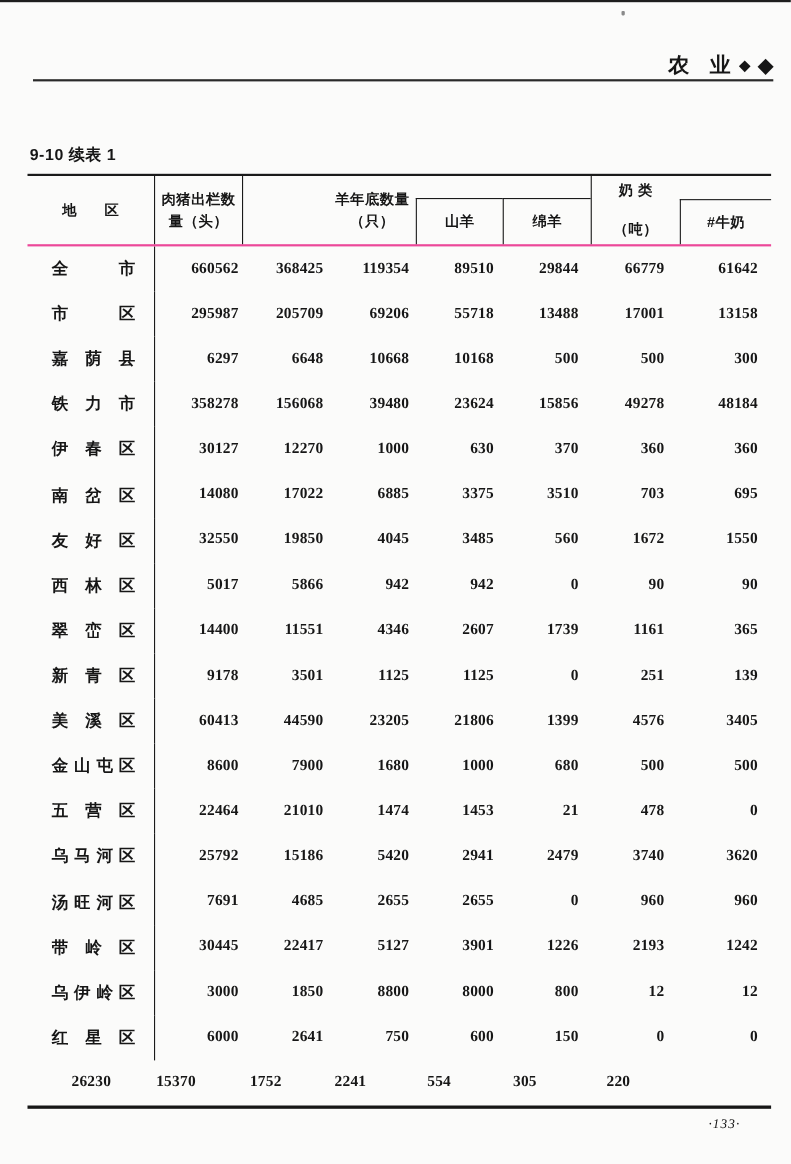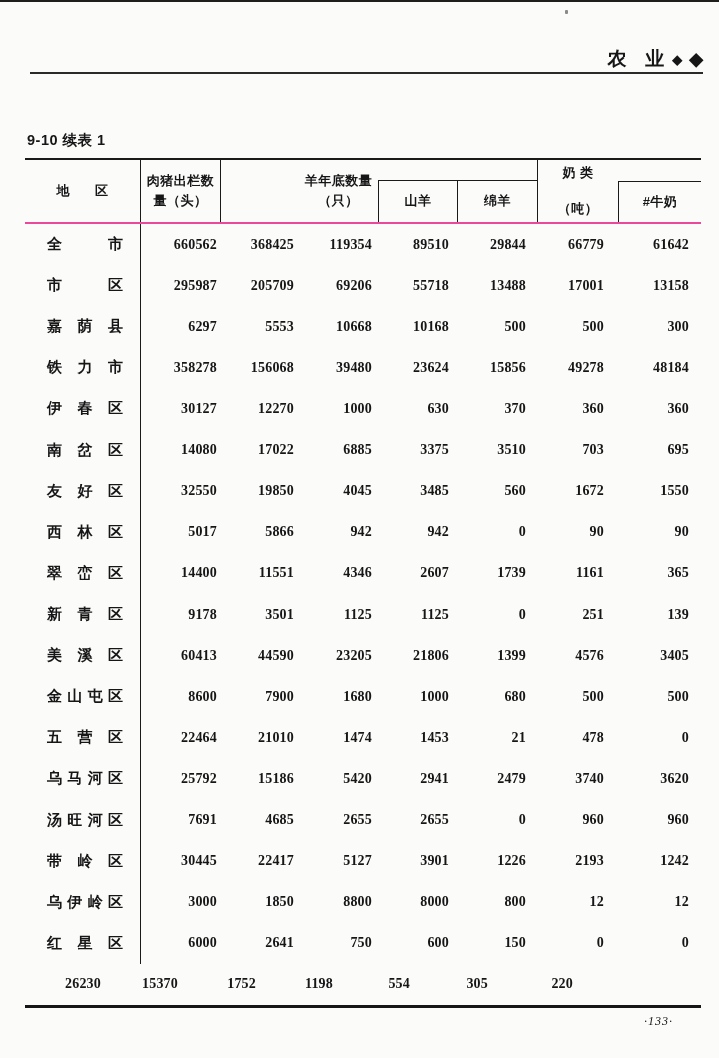--- a/index.html
+++ b/index.html
@@ -143,21 +143,21 @@
       <div class="cell num c4">55718</div>
       <div class="cell num c5">13488</div>
       <div class="cell num c6">17001</div>
       <div class="cell num c7">13158</div>
     </div>
       <div class="trow">
       <div class="cell region">
         <span class="region-text">嘉荫县</span>
       </div>
       <div class="cell num c1">6297</div>
-      <div class="cell num c2">5553</div>
+      <div class="cell num c2">6648</div>
       <div class="cell num c3">10668</div>
       <div class="cell num c4">10168</div>
       <div class="cell num c5">500</div>
       <div class="cell num c6">500</div>
       <div class="cell num c7">300</div>
     </div>
       <div class="trow">
       <div class="cell region">
         <span class="region-text">铁力市</span>
       </div>
@@ -334,21 +334,21 @@
       <div class="cell num c3">750</div>
       <div class="cell num c4">600</div>
       <div class="cell num c5">150</div>
       <div class="cell num c6">0</div>
       <div class="cell num c7">0</div>
     </div>
       <div class="trow">
       <div class="cell num c1">26230</div>
       <div class="cell num c2">15370</div>
       <div class="cell num c3">1752</div>
-      <div class="cell num c4">1198</div>
+      <div class="cell num c4">2241</div>
       <div class="cell num c5">554</div>
       <div class="cell num c6">305</div>
       <div class="cell num c7">220</div>
     </div>
     </div>
 
 </div>
 
 <div class="page-number">·133·</div>
 

